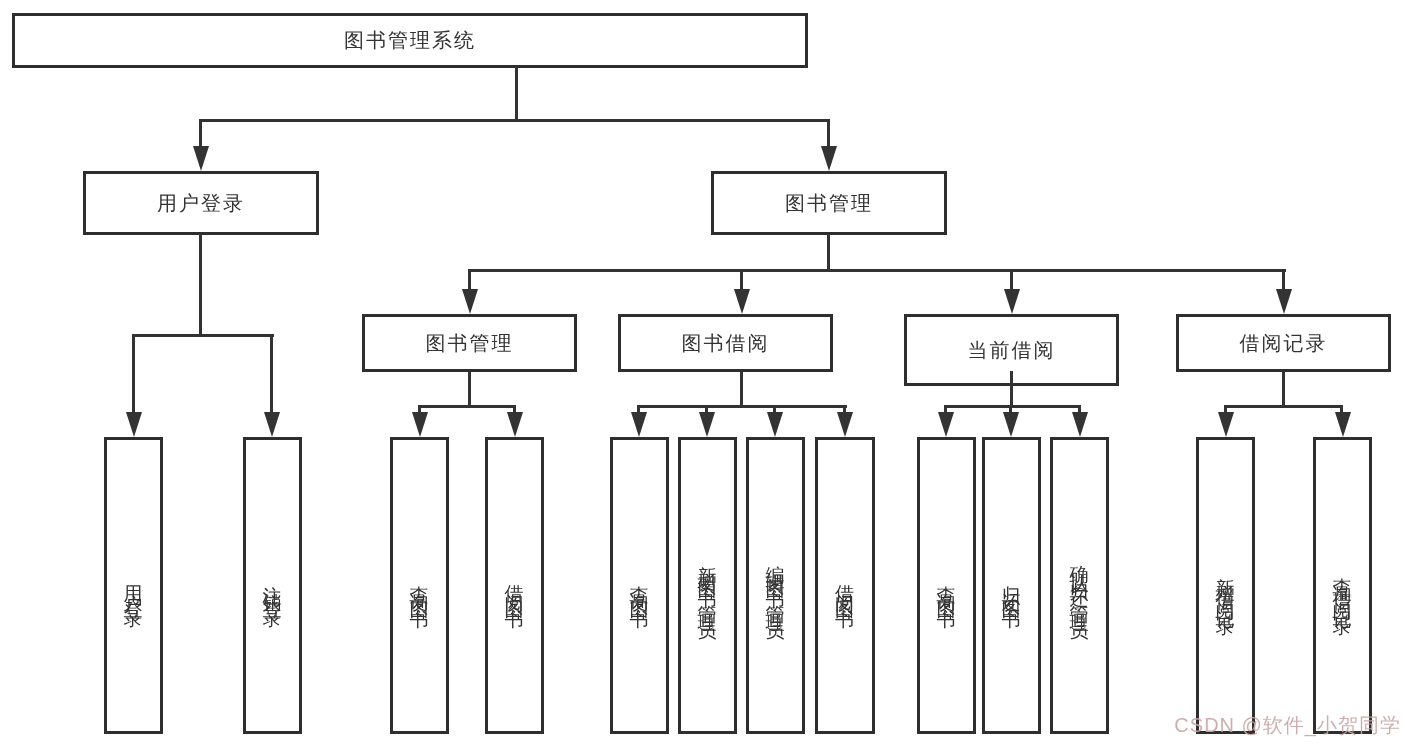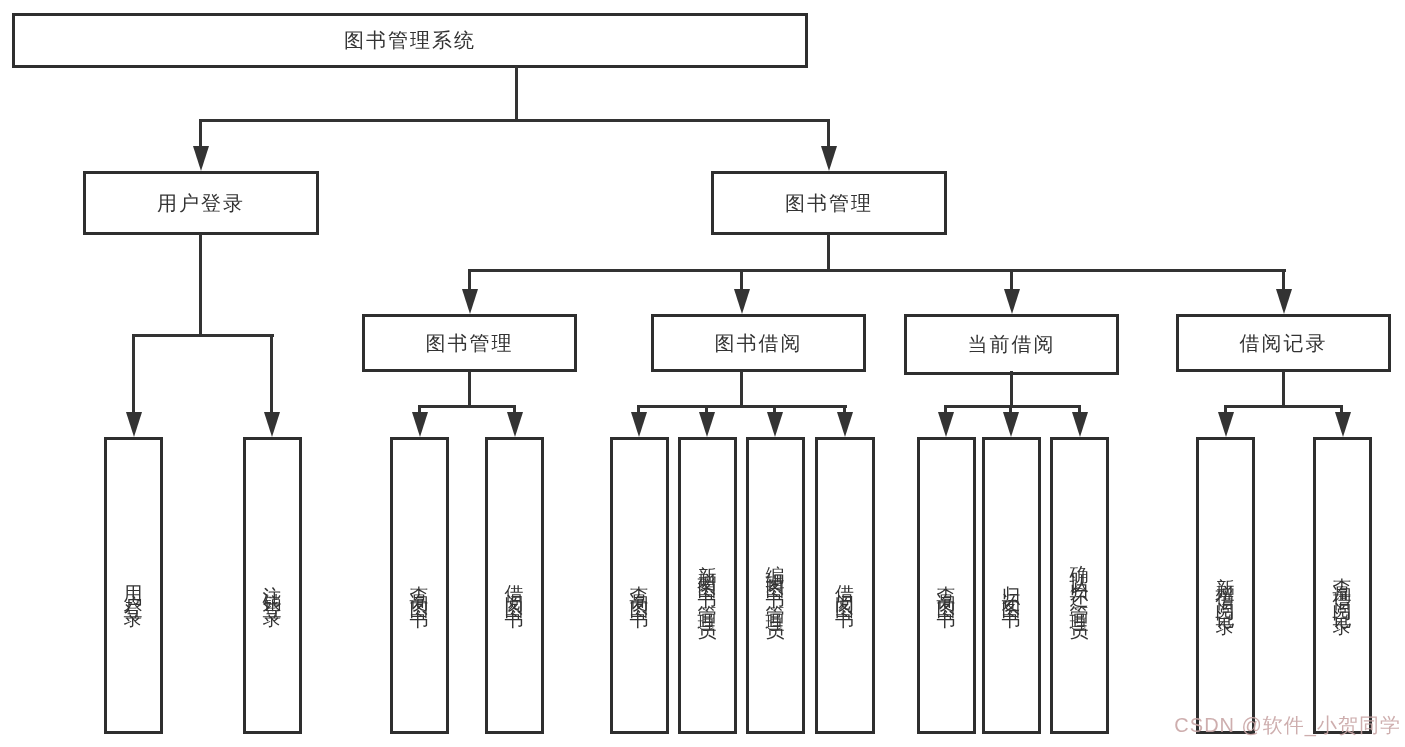--- a/index.html
+++ b/index.html
@@ -42,23 +42,23 @@
 <body>
 
 <div class="box h-label" style="left:12px;top:13px;width:796px;height:55px;">图书管理系统</div>
 
 <div class="box h-label" style="left:83px;top:171px;width:236px;height:64px;">用户登录</div>
 
 <div class="box h-label" style="left:711px;top:171px;width:236px;height:64px;">图书管理</div>
 
 <div class="box h-label" style="left:362px;top:314px;width:215px;height:58px;">图书管理</div>
 
-<div class="box h-label" style="left:651px;top:314px;width:215px;height:58px;">图书借阅</div>
+<div class="box h-label" style="left:618px;top:314px;width:215px;height:58px;">图书借阅</div>
 
-<div class="box h-label" style="left:904px;top:314px;width:215px;height:61px;">当前借阅</div>
+<div class="box h-label" style="left:904px;top:314px;width:215px;height:72px;">当前借阅</div>
 
 <div class="box h-label" style="left:1176px;top:314px;width:215px;height:58px;">借阅记录</div>
 
 <div class="box" style="left:104px;top:437px;width:59px;height:297px;">
   <span class="v-label">用户登录</span>
 </div>
 
 <div class="box" style="left:243px;top:437px;width:59px;height:297px;">
   <span class="v-label">注销登录</span>
 </div>

